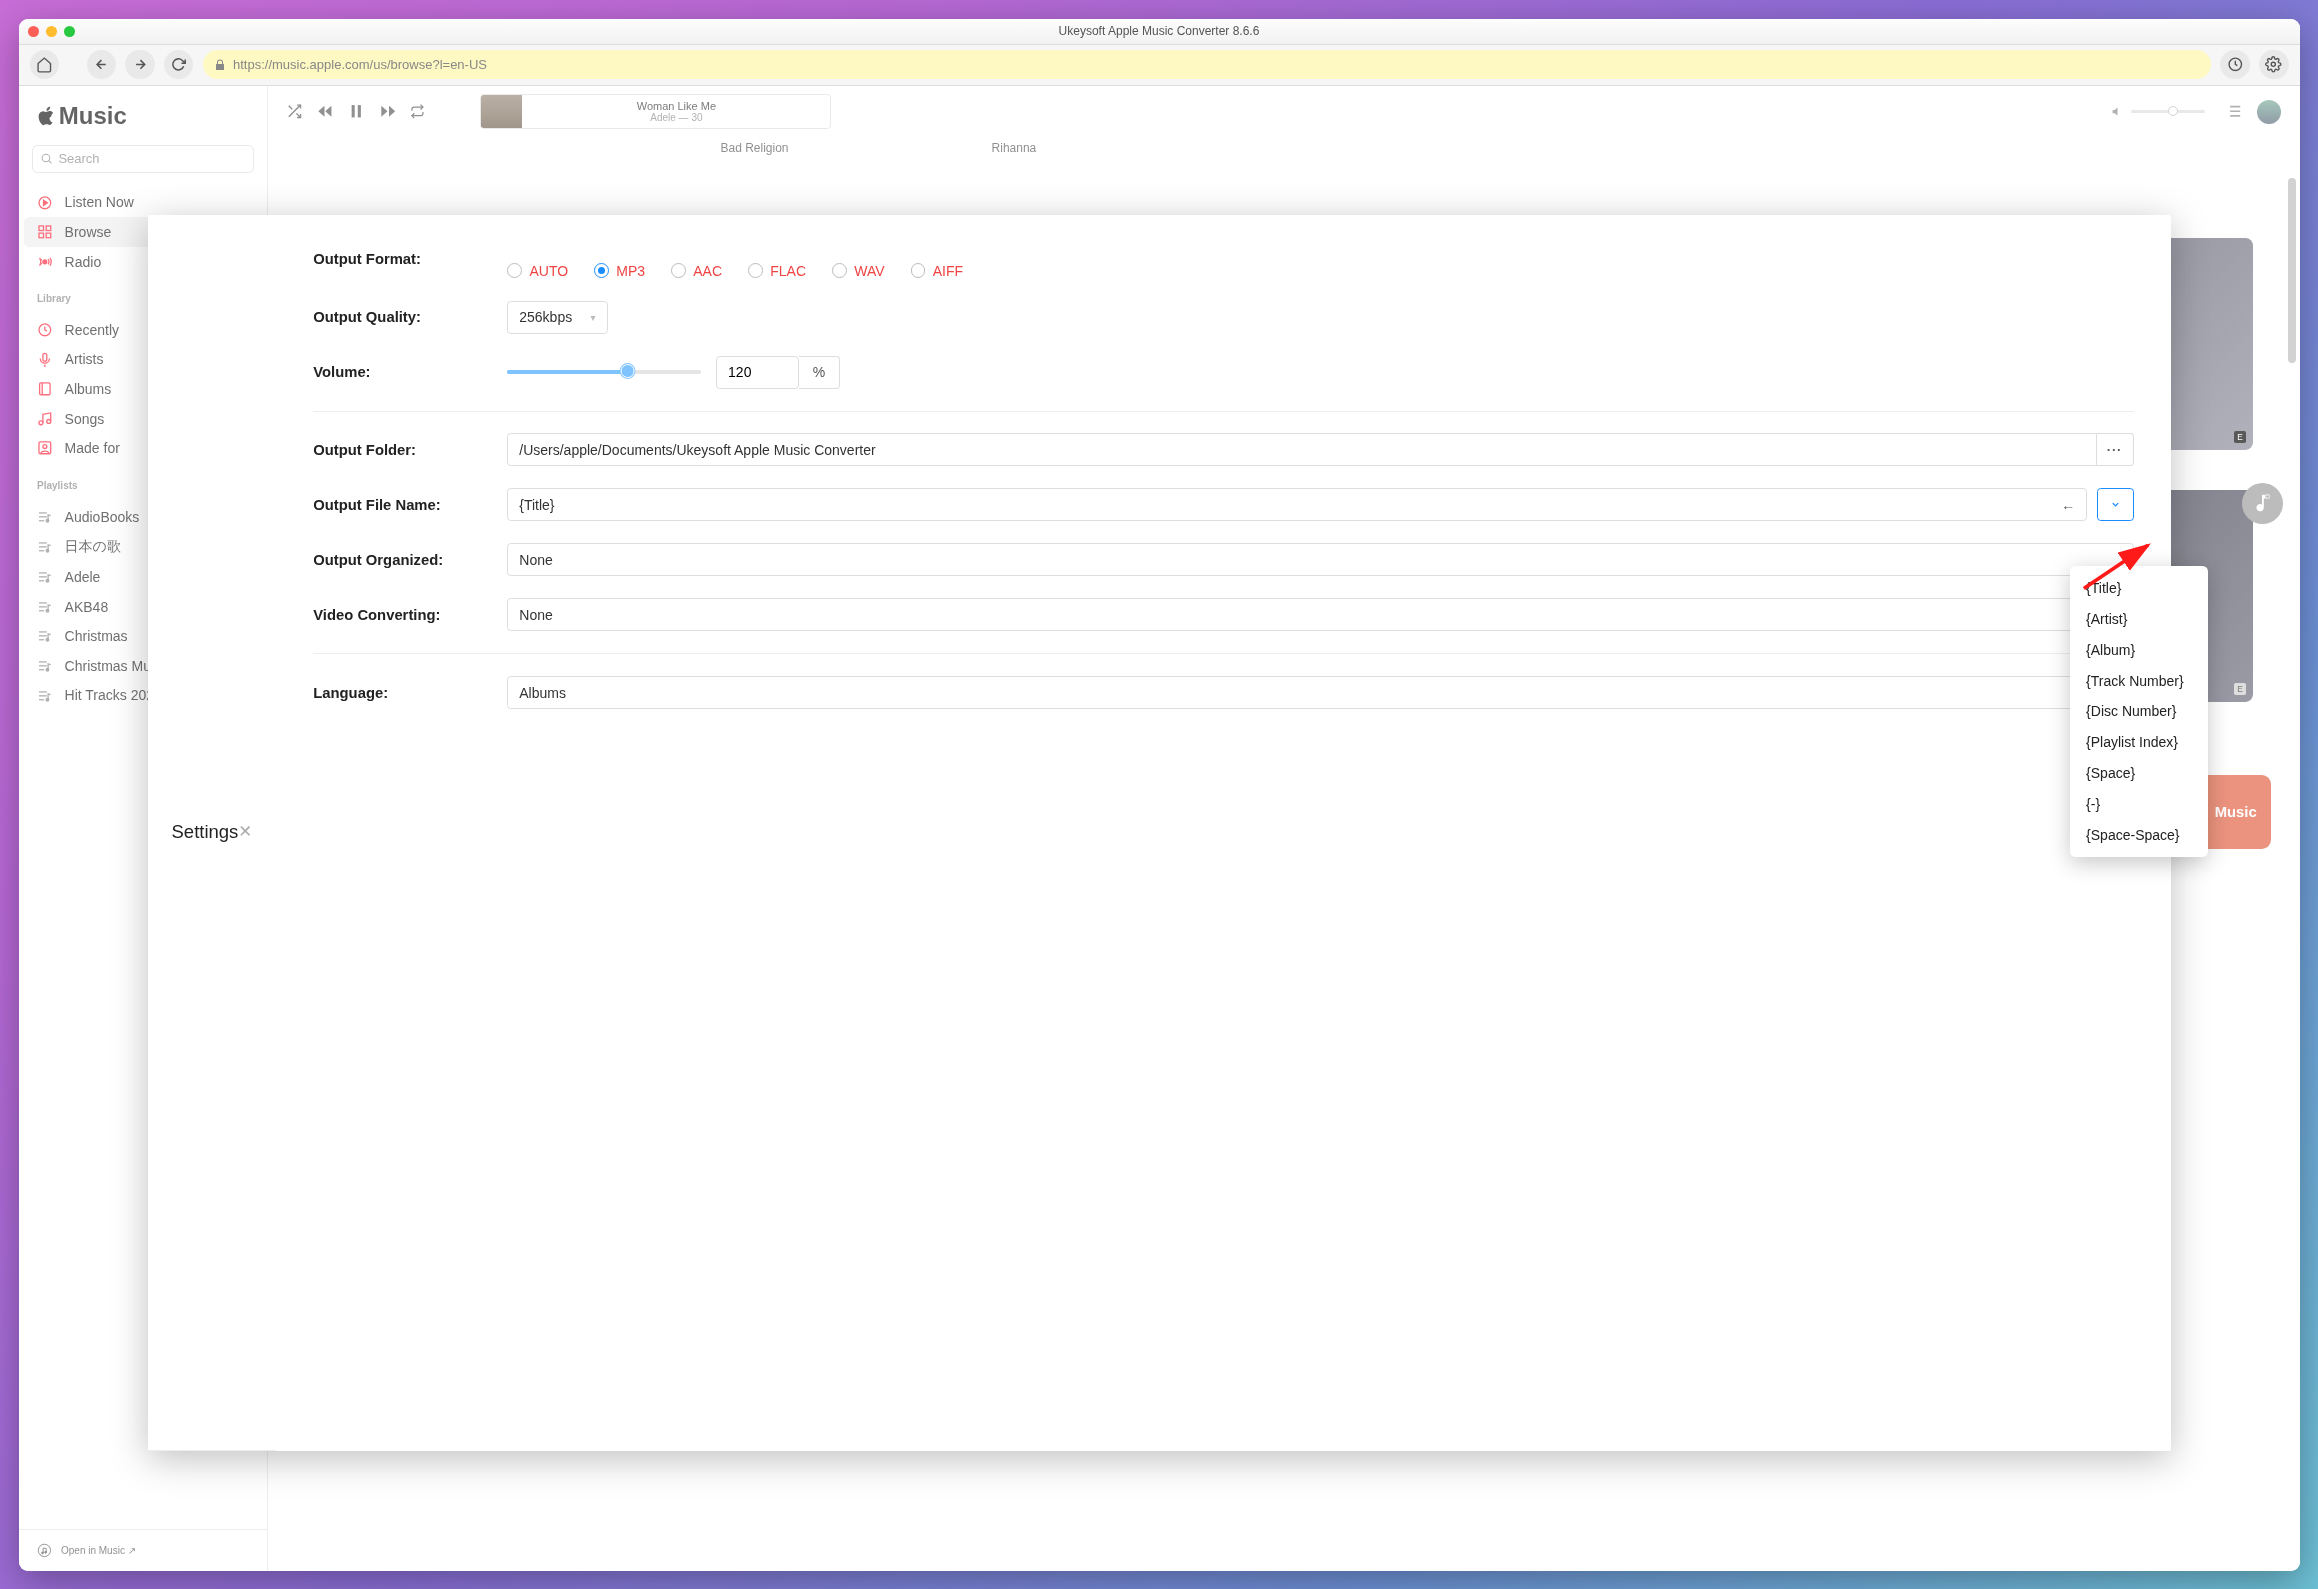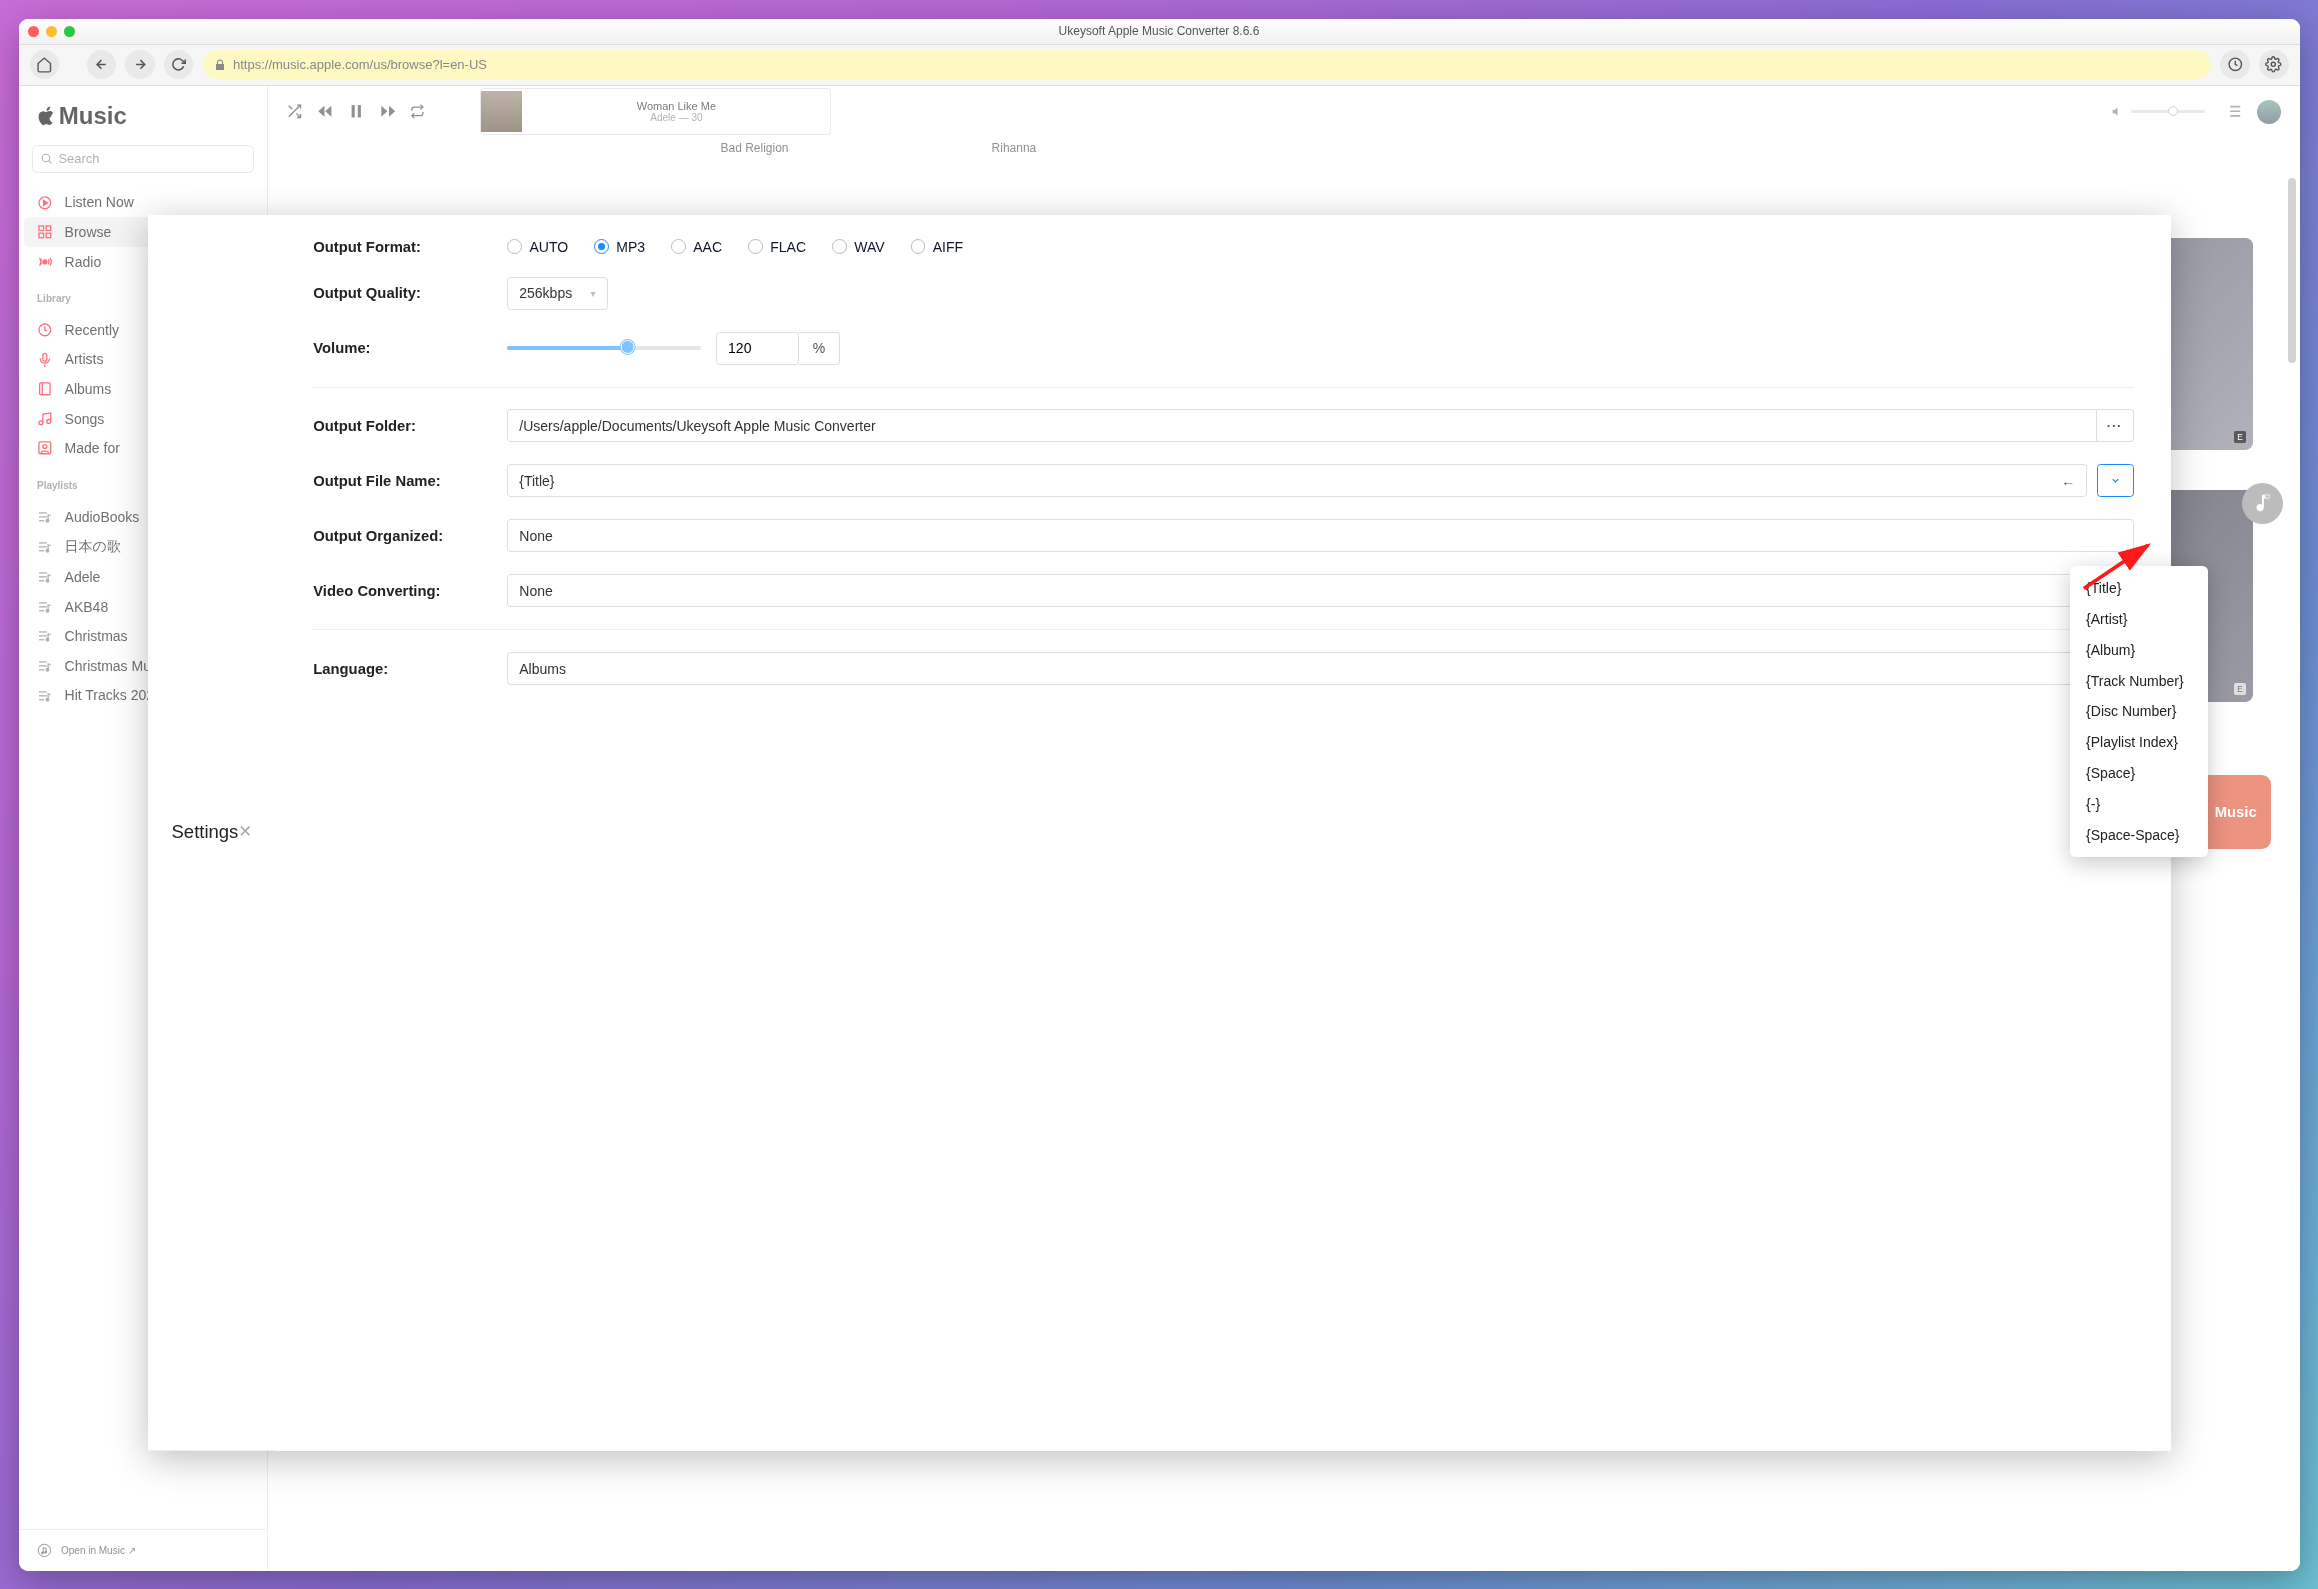--- a/index.html
+++ b/index.html
@@ -88,21 +88,21 @@
   display: flex; align-items: center; gap: 9.2px;
 }
 .main {
   flex: 1; background: #fff; display: flex; flex-direction: column; overflow: hidden; position: relative;
 }
 .player-bar {
   height: 52px; display: flex; align-items: center; padding: 0 18.5px; gap: 18.5px;
 }
 .playback { display: flex; align-items: center; gap: 13px; color: #555; font-size: 14.8px; }
 .now-playing {
-  flex: 0 0 351px; height: 47px; border: 0.9px solid #ddd; border-radius: 3.7px;
+  flex: 0 0 351px; height: 35px; border: 0.9px solid #ddd; border-radius: 3.7px;
   display: flex; align-items: center; overflow: hidden; margin-left: 37px;
 }
 .np-art { width: 41px; height: 41px; background: linear-gradient(#9a8b7a,#6b5a48); }
 .np-info { flex: 1; text-align: center; font-size: 11px; color: #333; position: relative; }
 .np-title { font-weight: 500; }
 .np-sub { font-size: 10px; color: #888; }
 .vol { display: flex; align-items: center; gap: 7.4px; margin-left: auto; color: #888; }
 .vol-track { width: 74px; height: 2.8px; background: #ddd; border-radius: 1.8px; position: relative; }
 .vol-track .dot { position: absolute; left: 50%; top: -3.7px; width: 10px; height: 10px; background: #fff; border: 0.9px solid #bbb; border-radius: 50%; }
 .hdr-right { display: flex; align-items: center; gap: 14.8px; color: #888; }
@@ -137,21 +137,21 @@
 .modal-hdr {
   display: flex; align-items: center; justify-content: space-between;
   padding: 16.6px 24px; border-bottom: 0.9px solid #eee;
 }
 .modal-title { font-size: 18.5px; font-weight: 500; color: #222; }
 .modal-close { color: #aaa; font-size: 16.6px; cursor: pointer; }
 .modal-body { flex: 1; overflow: auto; padding: 24px 37px; }
 .row { display: flex; align-items: center; margin-bottom: 22px; }
 .row .lbl { width: 194px; font-size: 14.8px; font-weight: 600; color: #222; }
 .radios { display: flex; gap: 26px; flex-wrap: wrap; }
-.radio { display: flex; align-items: center; gap: 7.4px; font-size: 14px; color: #0f172a; }
+.radio { display: flex; align-items: center; gap: 7.4px; font-size: 14px; color: #ef4444; margin-top: 24px; }
 .radio .r {
   width: 14.8px; height: 14.8px; border: 1.4px solid #bbb; border-radius: 50%; position: relative;
 }
 .radio.sel .r { border-color: #1a8cff; }
 .radio.sel .r::after {
   content: ""; position: absolute; inset: 2.8px; background: #1a8cff; border-radius: 50%;
 }
 .select, .textin {
   height: 33px; border: 0.9px solid #ddd; border-radius: 3.7px; background: #fff;
   display: flex; align-items: center; padding: 0 11px; font-size: 14px; color: #333;

